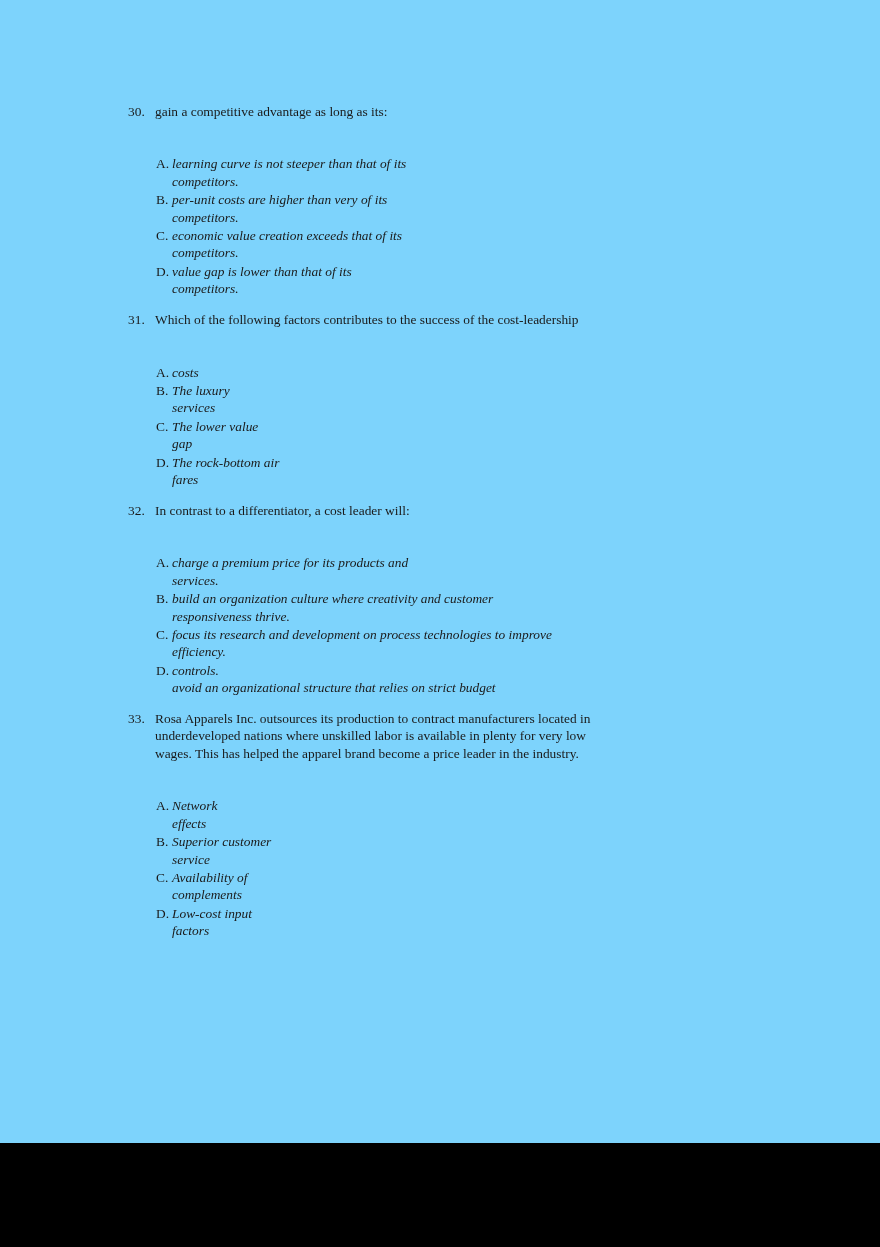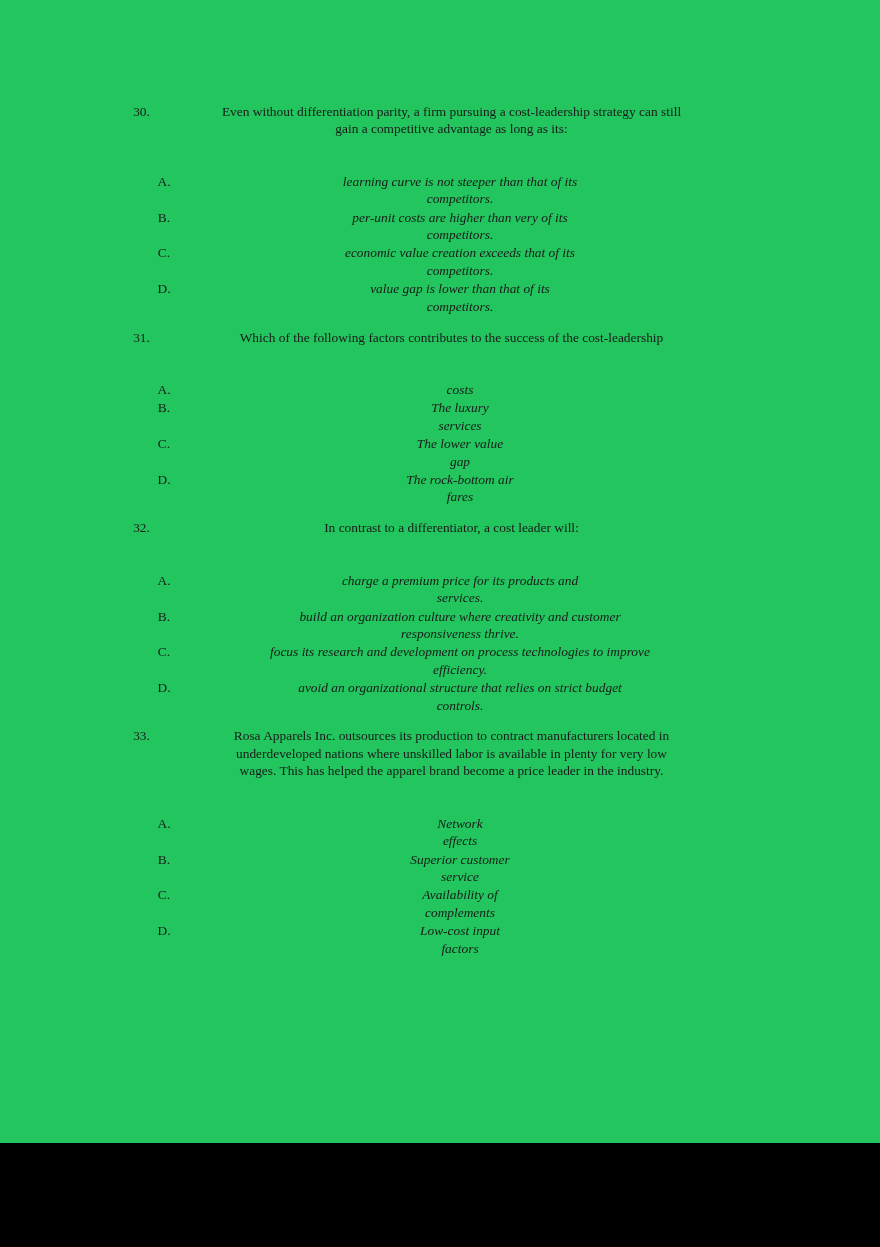--- a/index.html
+++ b/index.html
@@ -57,28 +57,27 @@
     position: absolute;
     left: 0;
     top: 1143px;
     width: 880px;
     height: 104px;
   }
 </style>
 </head>
 <body>
 
-<div class="page" style="background: #22c55e; color: rgb(26, 26, 26); text-align: center;">
+<div class="page" style="background: #7dd3fc; color: rgb(26, 26, 26);">
   <div class="content" id="questions-root">
   <div class="question">
     <div class="q-row">
       <span class="q-num">30.</span>
       <div class="q-body">
         <div class="q-text">
-              <div>Even without differentiation parity, a firm pursuing a cost-leadership strategy can still</div>
               <div>gain a competitive advantage as long as its:</div>
             </div>
         <div class="q-options">
   <div class="option">
     <span class="opt-letter">A.</span>
     <span class="opt-text">
                   <div>learning curve is not steeper than that of its</div>
                   <div>competitors.</div>
                 </span>
   </div>
@@ -182,22 +181,22 @@
     <span class="opt-letter">C.</span>
     <span class="opt-text">
                   <div>focus its research and development on process technologies to improve</div>
                   <div>efficiency.</div>
                 </span>
   </div>
 
   <div class="option">
     <span class="opt-letter">D.</span>
     <span class="opt-text">
+                  <div>controls.</div>
                   <div>avoid an organizational structure that relies on strict budget</div>
-                  <div>controls.</div>
                 </span>
   </div>
 </div>
       </div>
     </div>
   </div>
 
   <div class="question">
     <div class="q-row">
       <span class="q-num">33.</span>

